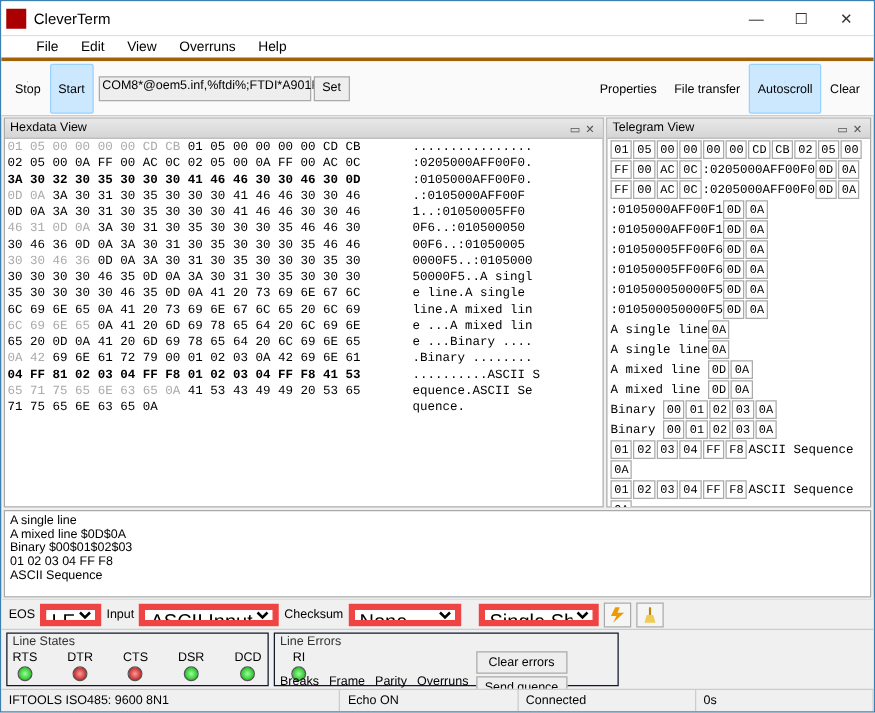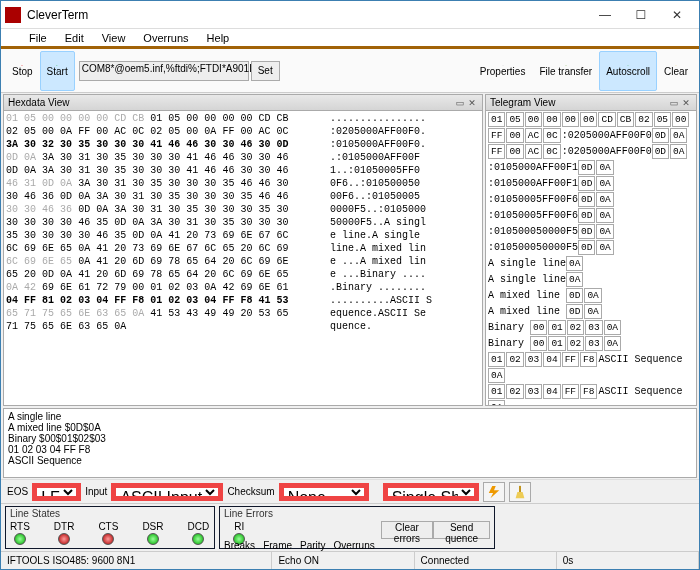--- a/index.html
+++ b/index.html
@@ -214,21 +214,21 @@
           </div>
           <div class="errcol">
             <div>Parity</div>
             <div>0</div>
           </div>
           <div class="errcol">
             <div>Overruns</div>
             <div>0</div>
           </div>
         </div>
-      <div style="display:flex; flex-direction:row;">
+      <div style="display:flex; flex-direction:column;">
         <button class="errbtn">Clear errors</button>
         <button class="errbtn">Send quence</button>
       </div>
     </div>
   </div>
 </div>
 
 <div class="statusbar">
   <div class="sbcell" style="flex:2">IFTOOLS ISO485: 9600 8N1</div>
   <div class="sbcell" style="flex:1">Echo ON</div>

